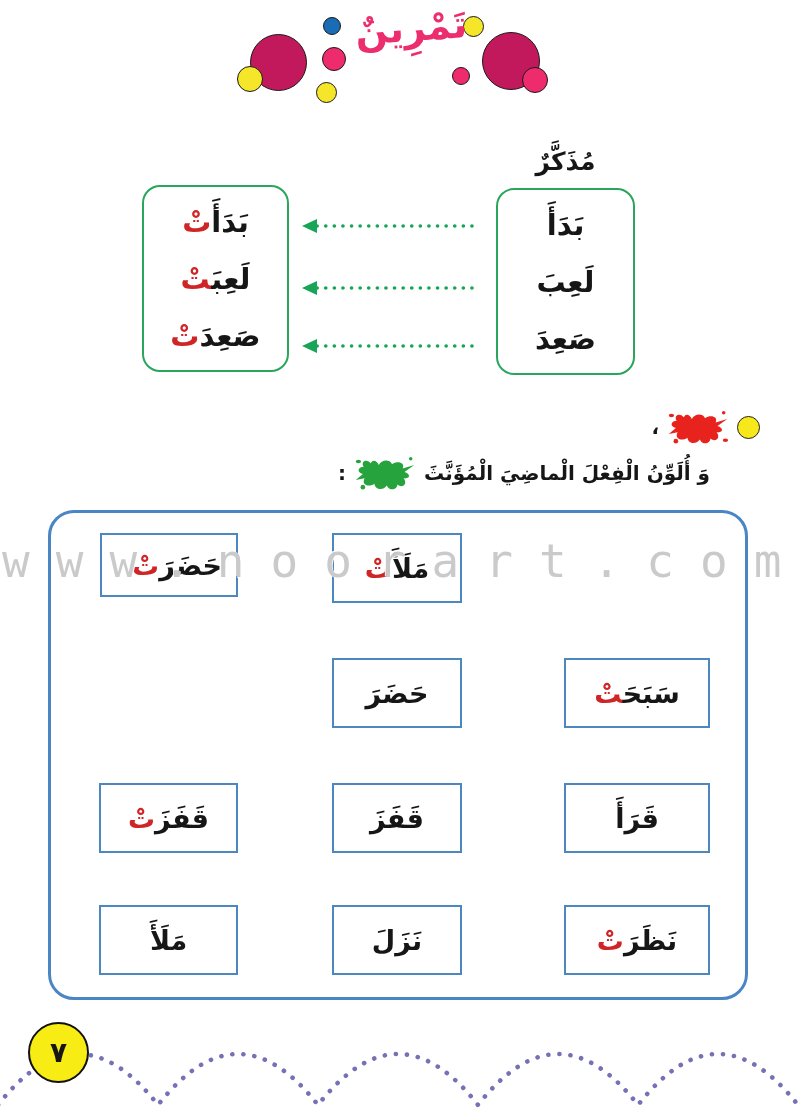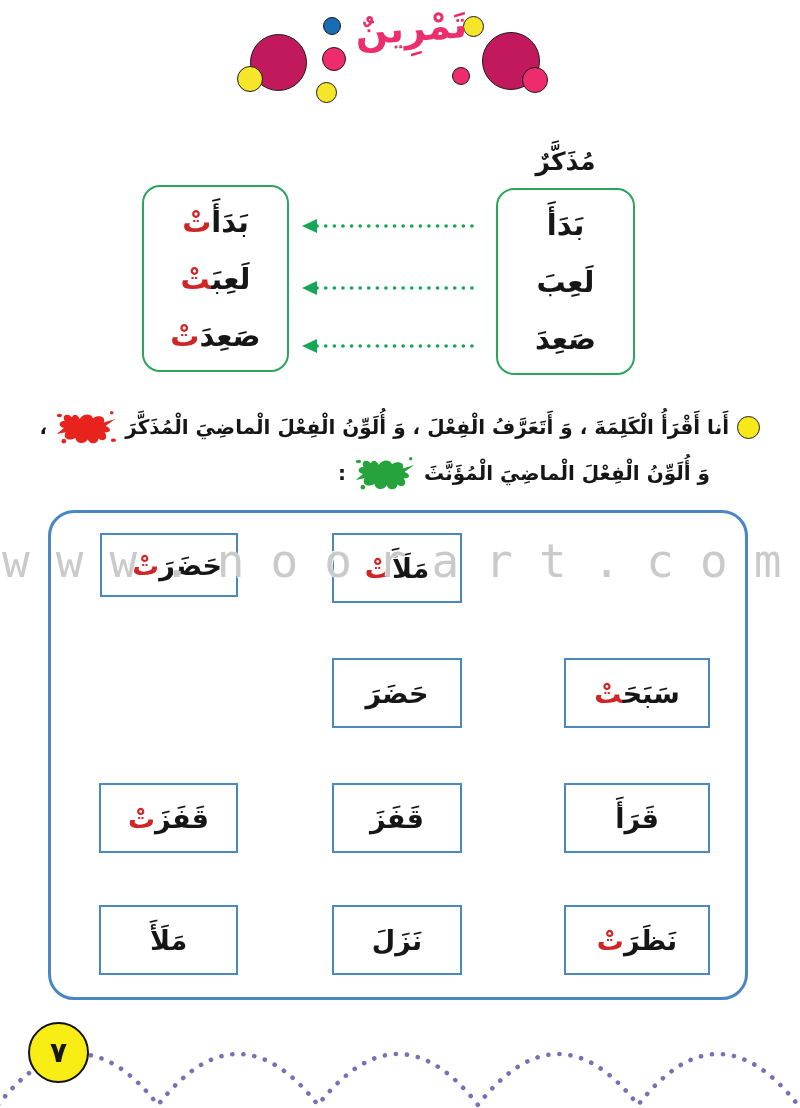--- a/index.html
+++ b/index.html
@@ -79,21 +79,20 @@
     <line x1="172" y1="10" x2="16" y2="10" stroke="#18a558" stroke-width="3.6" stroke-dasharray="0.1 8.5" stroke-linecap="round"></line>
     <polygon points="2,10 17,3 17,17" fill="#18a558"></polygon>
   </svg>
   <svg class="arrow" style="top:336px;" viewBox="0 0 178 20">
     <line x1="172" y1="10" x2="16" y2="10" stroke="#18a558" stroke-width="3.6" stroke-dasharray="0.1 8.5" stroke-linecap="round"></line>
     <polygon points="2,10 17,3 17,17" fill="#18a558"></polygon>
   </svg>
 
   <div class="instr" style="top:408px;right:40px;align-items:center;gap:8px;">
     <span class="bullet" style="margin-top:0;"></span>
-    <span>أَنا أَقْرَأُ الْكَلِمَةَ ، وَ أَتَعَرَّفُ الْفِعْلَ ، وَ أُلَوِّنُ الْفِعْلَ الْماضِيَ الْمُذَكَّرَ</span>
     <svg class="splat" width="62" height="38" viewBox="0 0 70 42">
       <path fill="#e8231e" d="M28,12 C31,6 40,5 43,11 C49,7 58,9 55,16 L68,12 L57,20 C64,22 64,28 56,27 C61,33 55,39 49,34 C49,40 40,42 37,35 C33,41 24,40 23,33 C16,38 8,34 12,27 L2,29 L10,22 C3,21 4,14 11,14 C7,8 14,4 19,10 C21,5 26,7 28,12 Z"></path>
       <ellipse cx="5" cy="8" rx="3" ry="2" fill="#e8231e"></ellipse>
       <circle cx="10" cy="37" r="2.6" fill="#e8231e"></circle>
       <circle cx="64" cy="5" r="2" fill="#e8231e"></circle>
       <ellipse cx="66" cy="36" rx="3" ry="2" fill="#e8231e"></ellipse>
     </svg>
     <span>،</span>
   </div>
 

